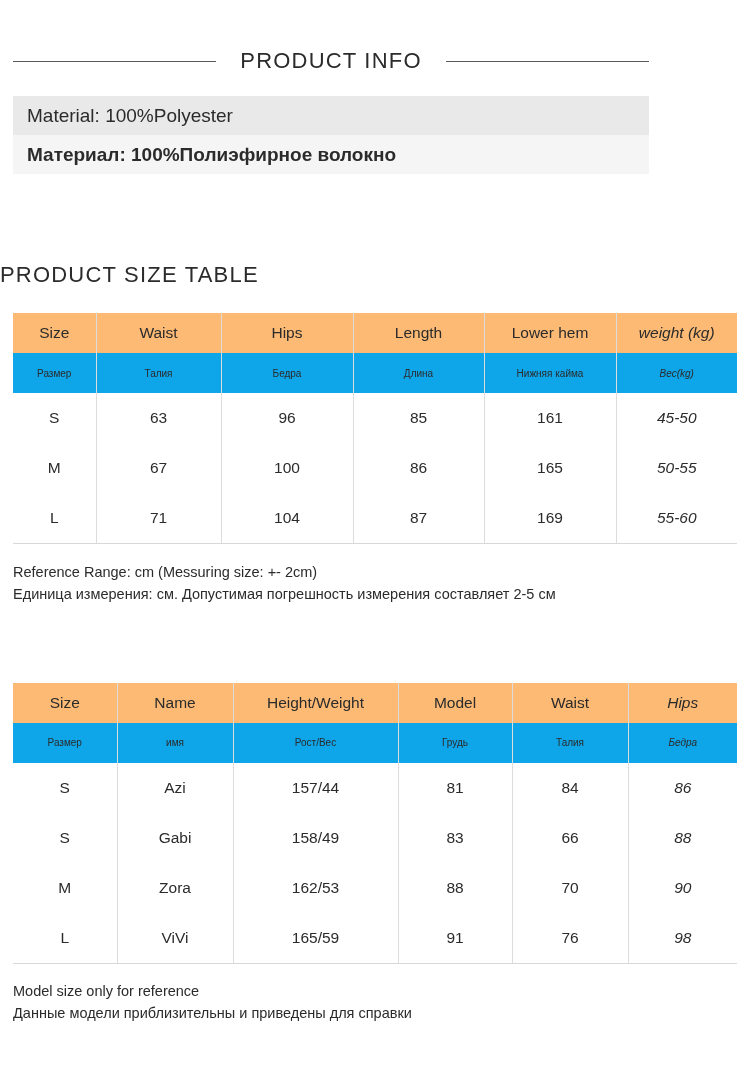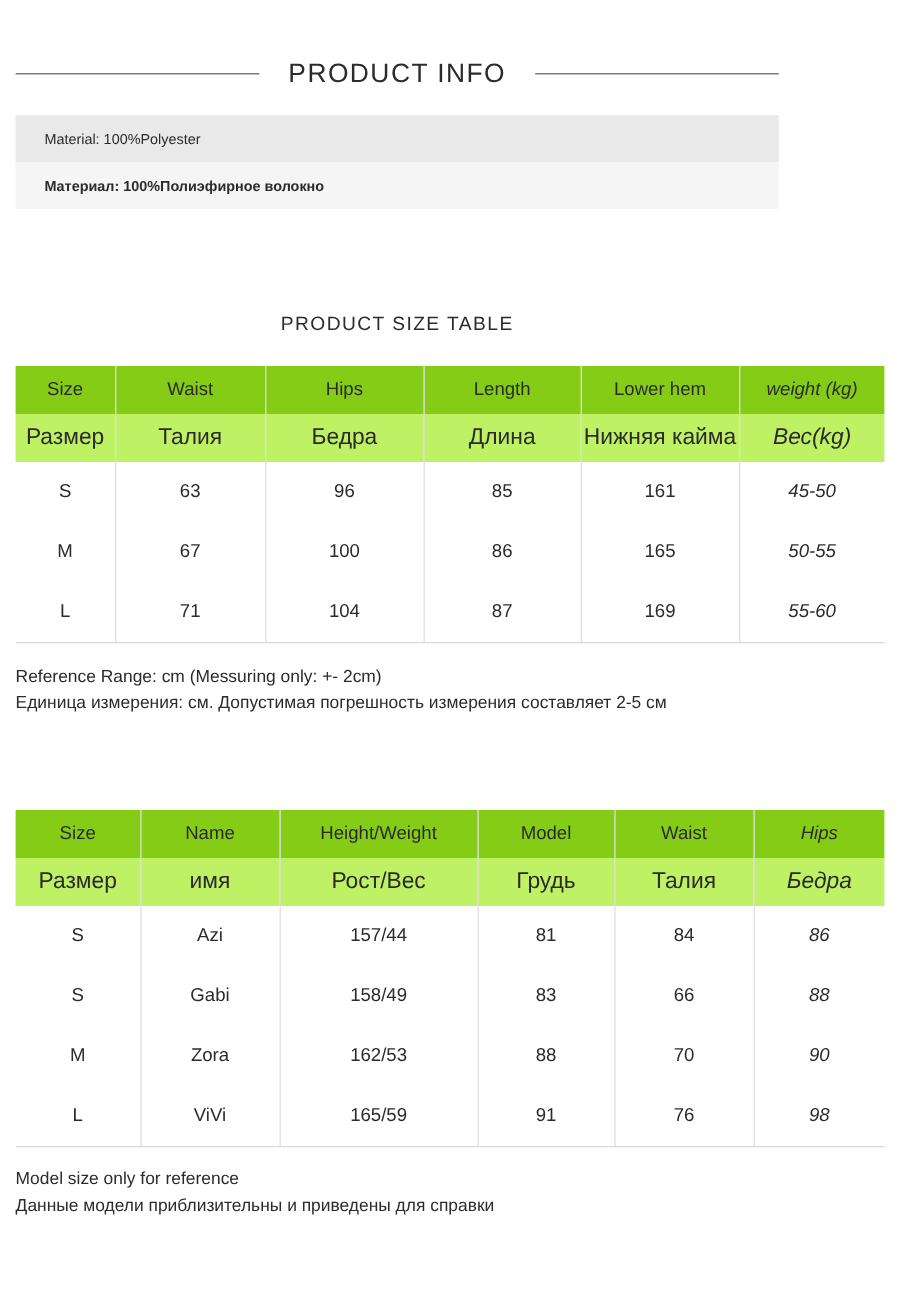--- a/index.html
+++ b/index.html
@@ -37,37 +37,37 @@
     flex: 1 1 auto;
   }
   .section-title {
     font-size: 22px;
     letter-spacing: 1.2px;
     color: #2b2b2b;
     white-space: nowrap;
     font-weight: 400;
   }
   .section-title-plain {
-    text-align: center;
-    font-size: 16px;
+    text-align: left;
+    font-size: 22px;
     letter-spacing: 1.2px;
     color: #2b2b2b;
     font-weight: 400;
   }
 
   
   .material-block {
     margin: 0 13px;
   }
   .material-row {
     height: 39px;
     display: flex;
     align-items: center;
-    padding-left: 24px;
-    font-size: 12px;
+    padding-left: 14px;
+    font-size: 19px;
     box-sizing: border-box;
   }
   .material-row.dark { background: #e9e9e9; }
   .material-row.light { background: #f5f5f5; font-weight: bold; }
 
   
   table.size-table {
     border-collapse: collapse;
     table-layout: fixed;
     width: 724px;
@@ -76,28 +76,28 @@
   }
   table.size-table td {
     text-align: center;
     color: #2b2b2b;
     border-right: 1px solid #dcdcdc;
     vertical-align: middle;
   }
   table.size-table td:last-child { border-right: none; font-style: italic; }
 
   tr.hdr-en td {
-    background: #84cc16;
+    background: #fdba74;
     height: 38px;
     font-size: 15.5px;
   }
   tr.hdr-ru td {
-    background: #bef264;
+    background: #0ea5e9;
     height: 38px;
-    font-size: 19px;
+    font-size: 10px;
   }
   tr.body-row td {
     background: #ffffff;
     height: 48px;
     font-size: 15.5px;
   }
   tr.body-row.last td {
     border-bottom: 1px solid #d8d8d8;
   }
 
@@ -185,21 +185,21 @@
         <td>104</td>
         <td>87</td>
         <td>169</td>
         <td>55-60</td>
       </tr>
     </tbody>
   </table>
 
   <div style="height:17px"></div>
 
-  <div class="note">Reference Range: cm (Messuring only: +- 2cm)</div>
+  <div class="note">Reference Range: cm (Messuring size: +- 2cm)</div>
   <div class="note">Единица измерения: см. Допустимая погрешность измерения составляет 2-5 см</div>
 
   <div style="height:52px"></div>
 
 
   <div style="height:25px"></div>
 
   <table class="size-table">
     <colgroup>
       <col style="width:104px">

